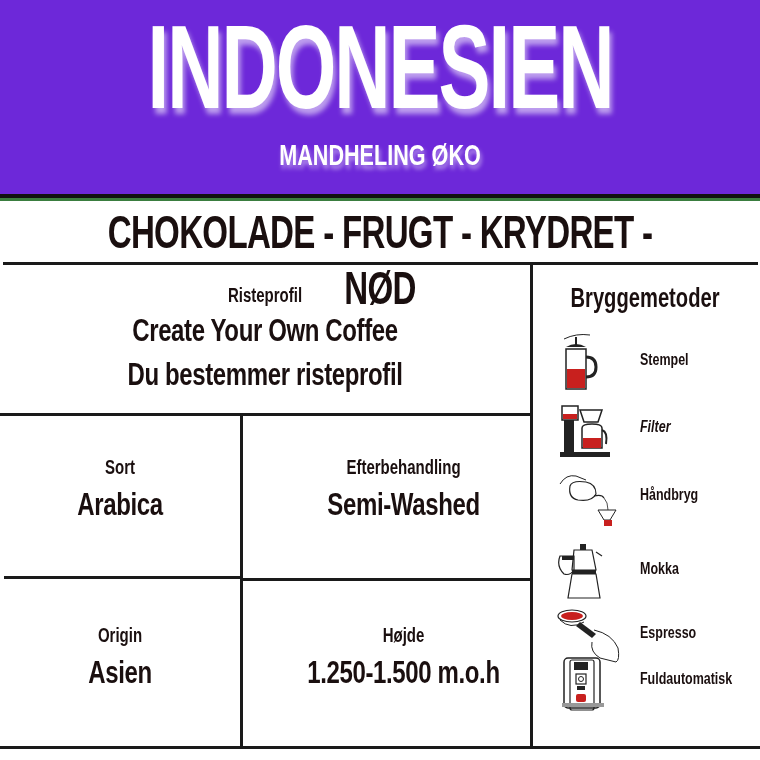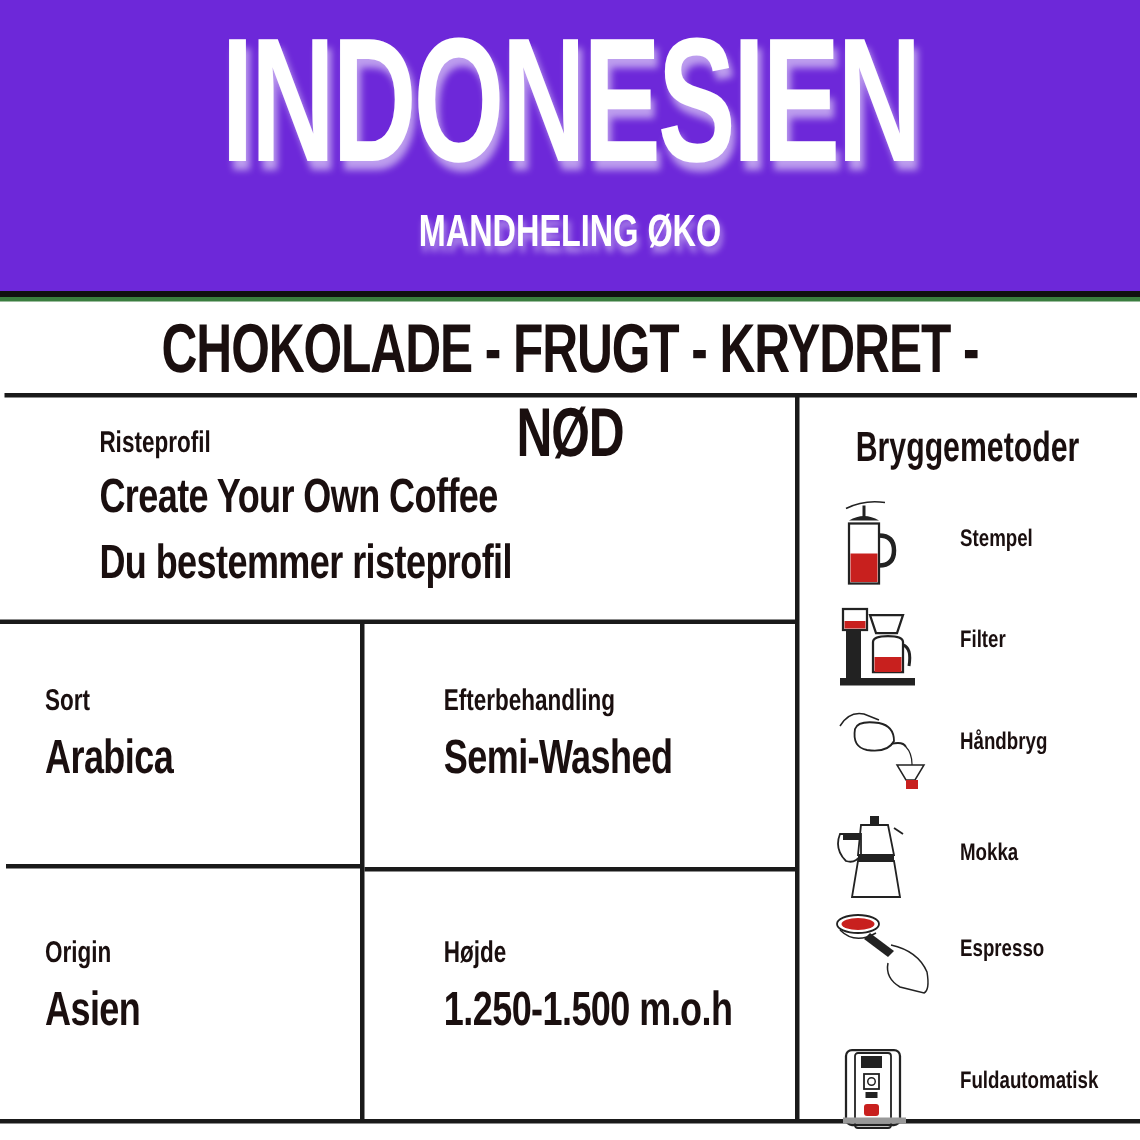--- a/index.html
+++ b/index.html
@@ -34,21 +34,21 @@
 
   .flavors {
     position: absolute; left: 0; top: 204px; width: 760px; height: 56px; text-align: center;
     font-family: "Liberation Sans", sans-serif; font-weight: bold;
     font-size: 46px; line-height: 56px; color: #1a0f0f;
     transform: scaleX(0.72); transform-origin: center; letter-spacing: -1px;
   }
 
   .line { position: absolute; background: #1a1a1a; }
 
-  .cell { position: absolute; }
+  .cell { position: absolute; text-align: center; }
   .label {
     display: block; font-family: "Liberation Sans", sans-serif; font-weight: bold;
     font-size: 20px; color: #1a0f0f; transform: scaleX(0.75);
   }
   .value {
     display: block; font-family: "Liberation Sans", sans-serif; font-weight: bold;
     font-size: 32px; color: #1a0f0f; transform: scaleX(0.75); letter-spacing: -0.5px;
   }
 
   .brew-title {
@@ -117,21 +117,21 @@
     <path d="M8 6 Q20 0 34 2" stroke="#222" stroke-width="1" fill="none"></path>
     <line x1="20" y1="4" x2="20" y2="12" stroke="#222" stroke-width="2"></line>
     <path d="M10 14 Q20 8 30 14 Z" fill="#222"></path>
     <rect x="10" y="16" width="20" height="40" fill="none" stroke="#222" stroke-width="1.5"></rect>
     <rect x="11" y="36" width="18" height="19" fill="#c8201e"></rect>
     <path d="M30 24 Q40 24 40 34 Q40 44 30 44" stroke="#222" stroke-width="3" fill="none"></path>
   </svg>
   <span class="brew-label">Stempel</span>
 </div>
 
-<div class="brew-item" style="top:400px;">
+<div class="brew-item" style="top:400px;font-style:italic;">
   <svg class="brew-icon" viewBox="0 0 70 60">
     <rect x="6" y="6" width="16" height="14" fill="none" stroke="#222" stroke-width="1.5"></rect>
     <rect x="7" y="14" width="14" height="5" fill="#c8201e"></rect>
     <rect x="8" y="20" width="10" height="32" fill="#222"></rect>
     <path d="M24 10 L46 10 L42 22 L28 22 Z" fill="none" stroke="#222" stroke-width="1.5"></path>
     <path d="M26 28 Q26 24 36 24 Q46 24 46 28 L46 48 L26 48 Z" fill="none" stroke="#222" stroke-width="1.5"></path>
     <rect x="27" y="38" width="18" height="10" fill="#c8201e"></rect>
     <path d="M46 30 Q52 32 50 44" stroke="#222" stroke-width="2" fill="none"></path>
     <rect x="4" y="52" width="50" height="5" fill="#222"></rect>
   </svg>
@@ -167,21 +167,21 @@
   <svg class="brew-icon" viewBox="0 0 70 60">
     <ellipse cx="16" cy="10" rx="14" ry="6" fill="none" stroke="#222" stroke-width="1.2"></ellipse>
     <ellipse cx="16" cy="10" rx="11" ry="4" fill="#c8201e"></ellipse>
     <path d="M4 14 Q14 24 28 16" stroke="#222" stroke-width="1" fill="none"></path>
     <path d="M24 16 L40 28 L36 32 L20 20 Z" fill="#222"></path>
     <path d="M38 24 Q56 28 62 42 Q64 54 60 56 L44 52 Q34 46 36 36" stroke="#222" stroke-width="1" fill="none"></path>
   </svg>
   <span class="brew-label">Espresso</span>
 </div>
 
-<div class="brew-item" style="top:694px;text-decoration:underline;">
+<div class="brew-item" style="top:652px;text-decoration:underline;">
   <svg class="brew-icon" viewBox="0 0 70 60">
     <rect x="8" y="6" width="36" height="50" rx="4" fill="none" stroke="#222" stroke-width="1.5"></rect>
     <rect x="14" y="8" width="24" height="50" rx="2" fill="none" stroke="#222" stroke-width="1.2"></rect>
     <rect x="18" y="10" width="14" height="8" fill="#222"></rect>
     <rect x="20" y="22" width="10" height="10" fill="none" stroke="#222" stroke-width="1.2"></rect>
     <circle cx="25" cy="27" r="2.5" fill="none" stroke="#222" stroke-width="1"></circle>
     <rect x="21" y="34" width="8" height="4" fill="#222"></rect>
     <rect x="20" y="42" width="10" height="8" rx="2" fill="#c8201e"></rect>
     <rect x="6" y="51" width="42" height="4" fill="#999"></rect>
   </svg>

